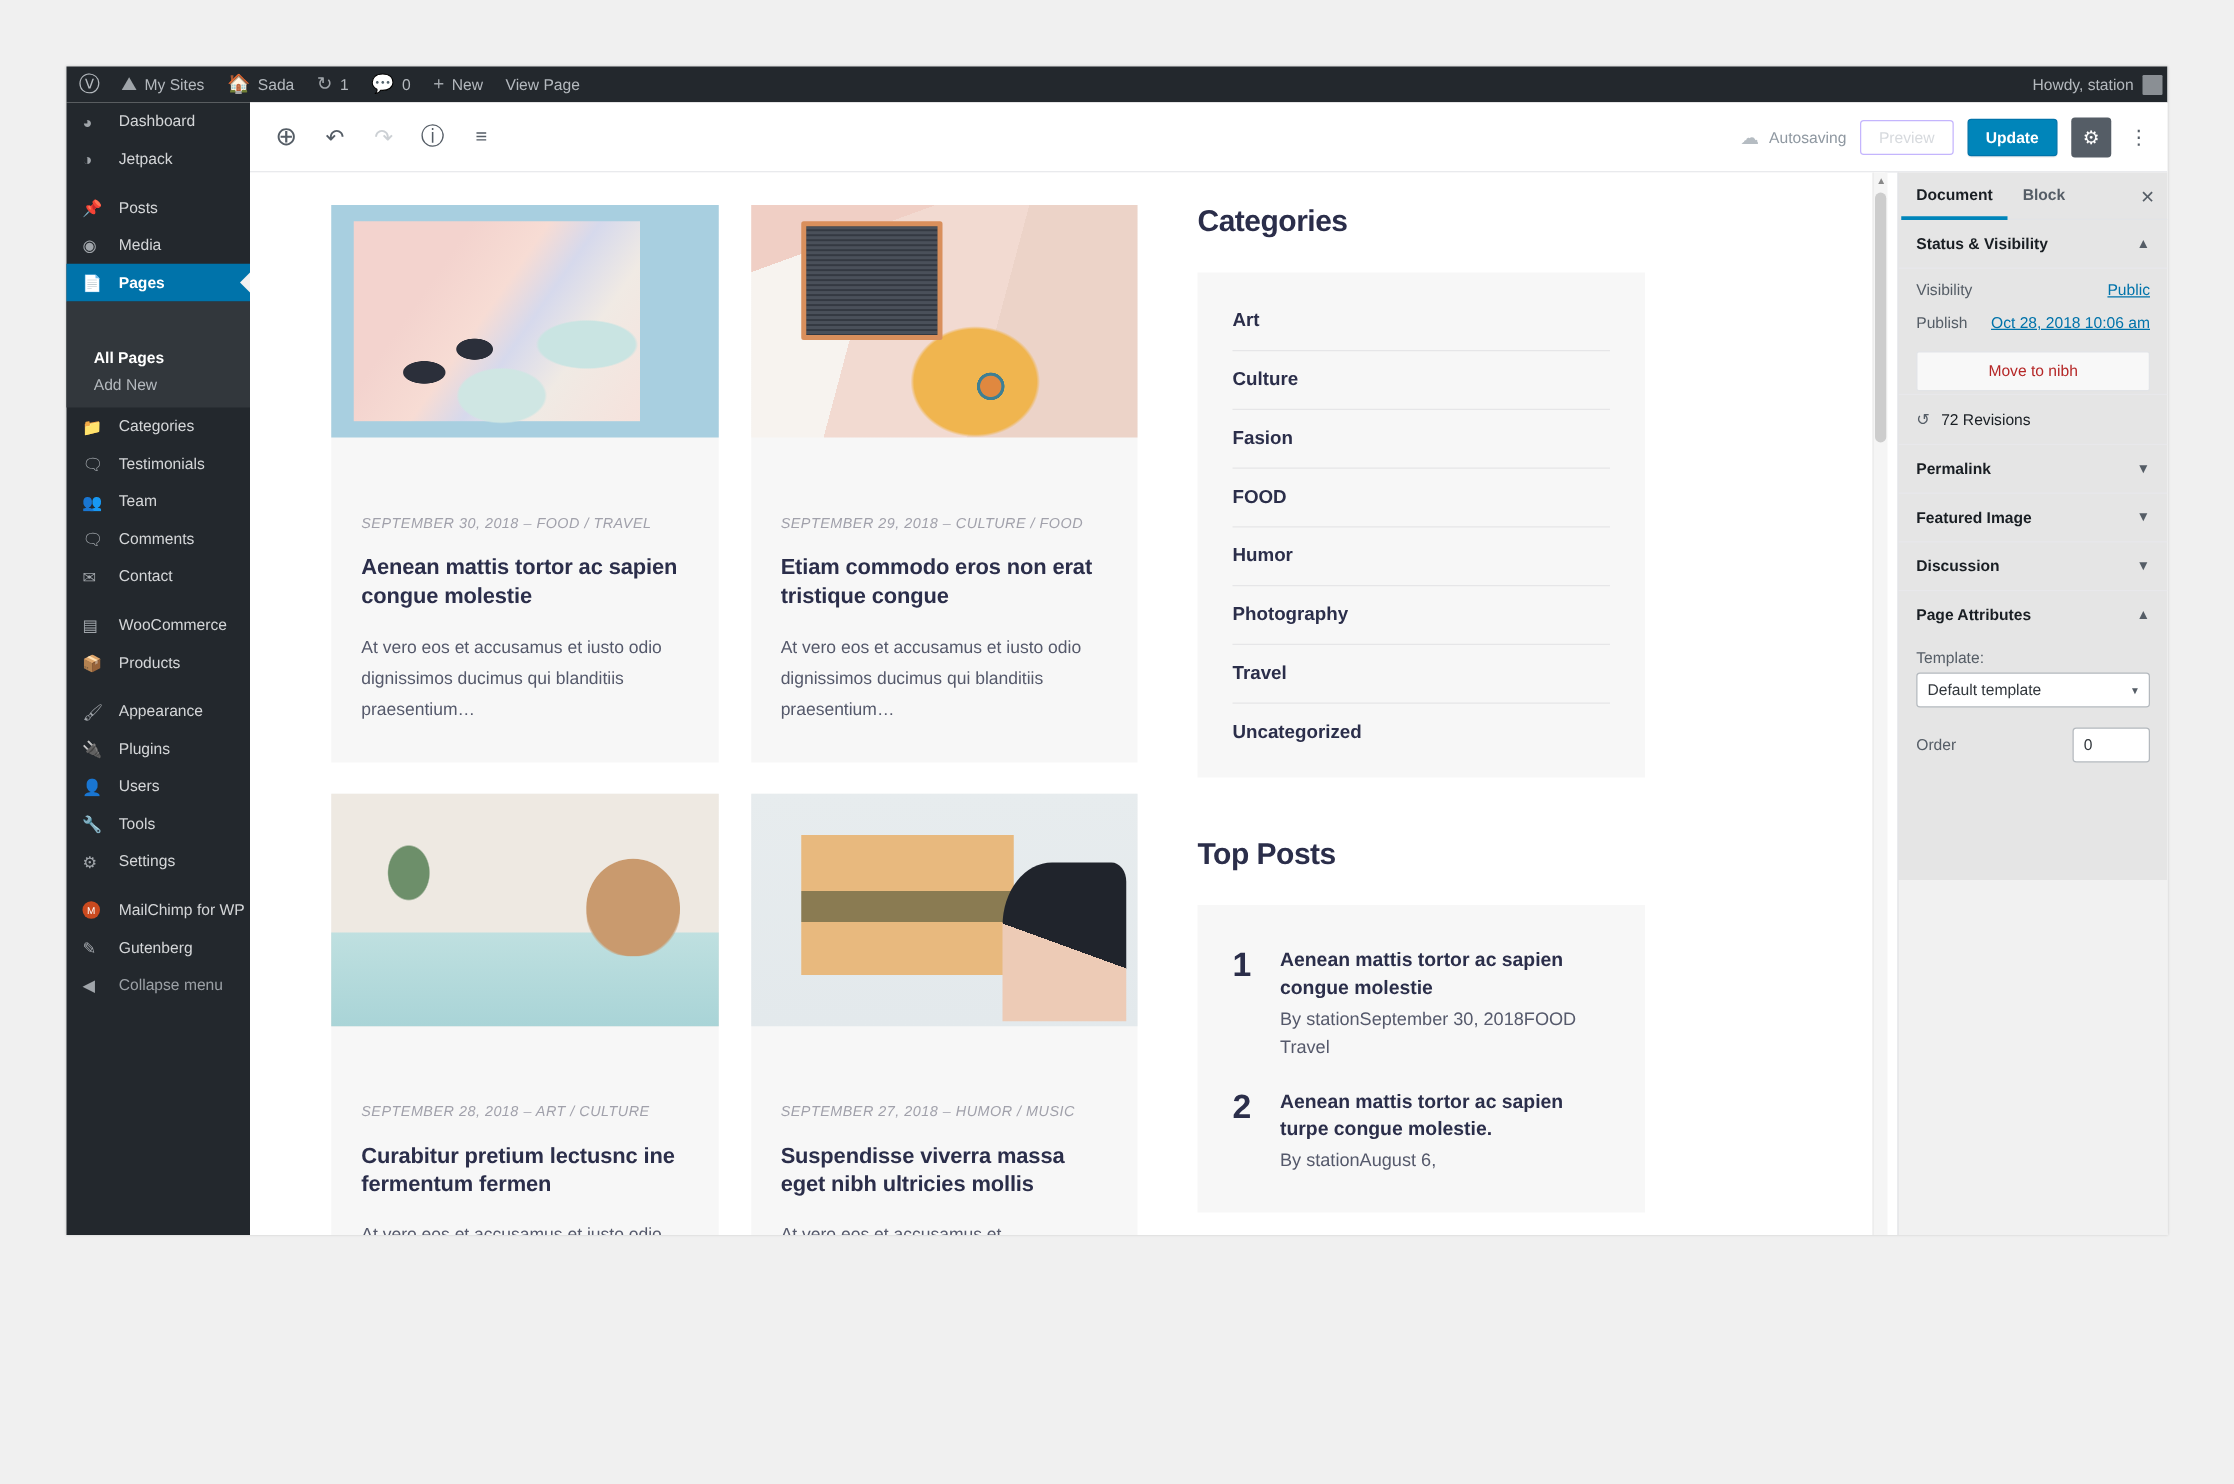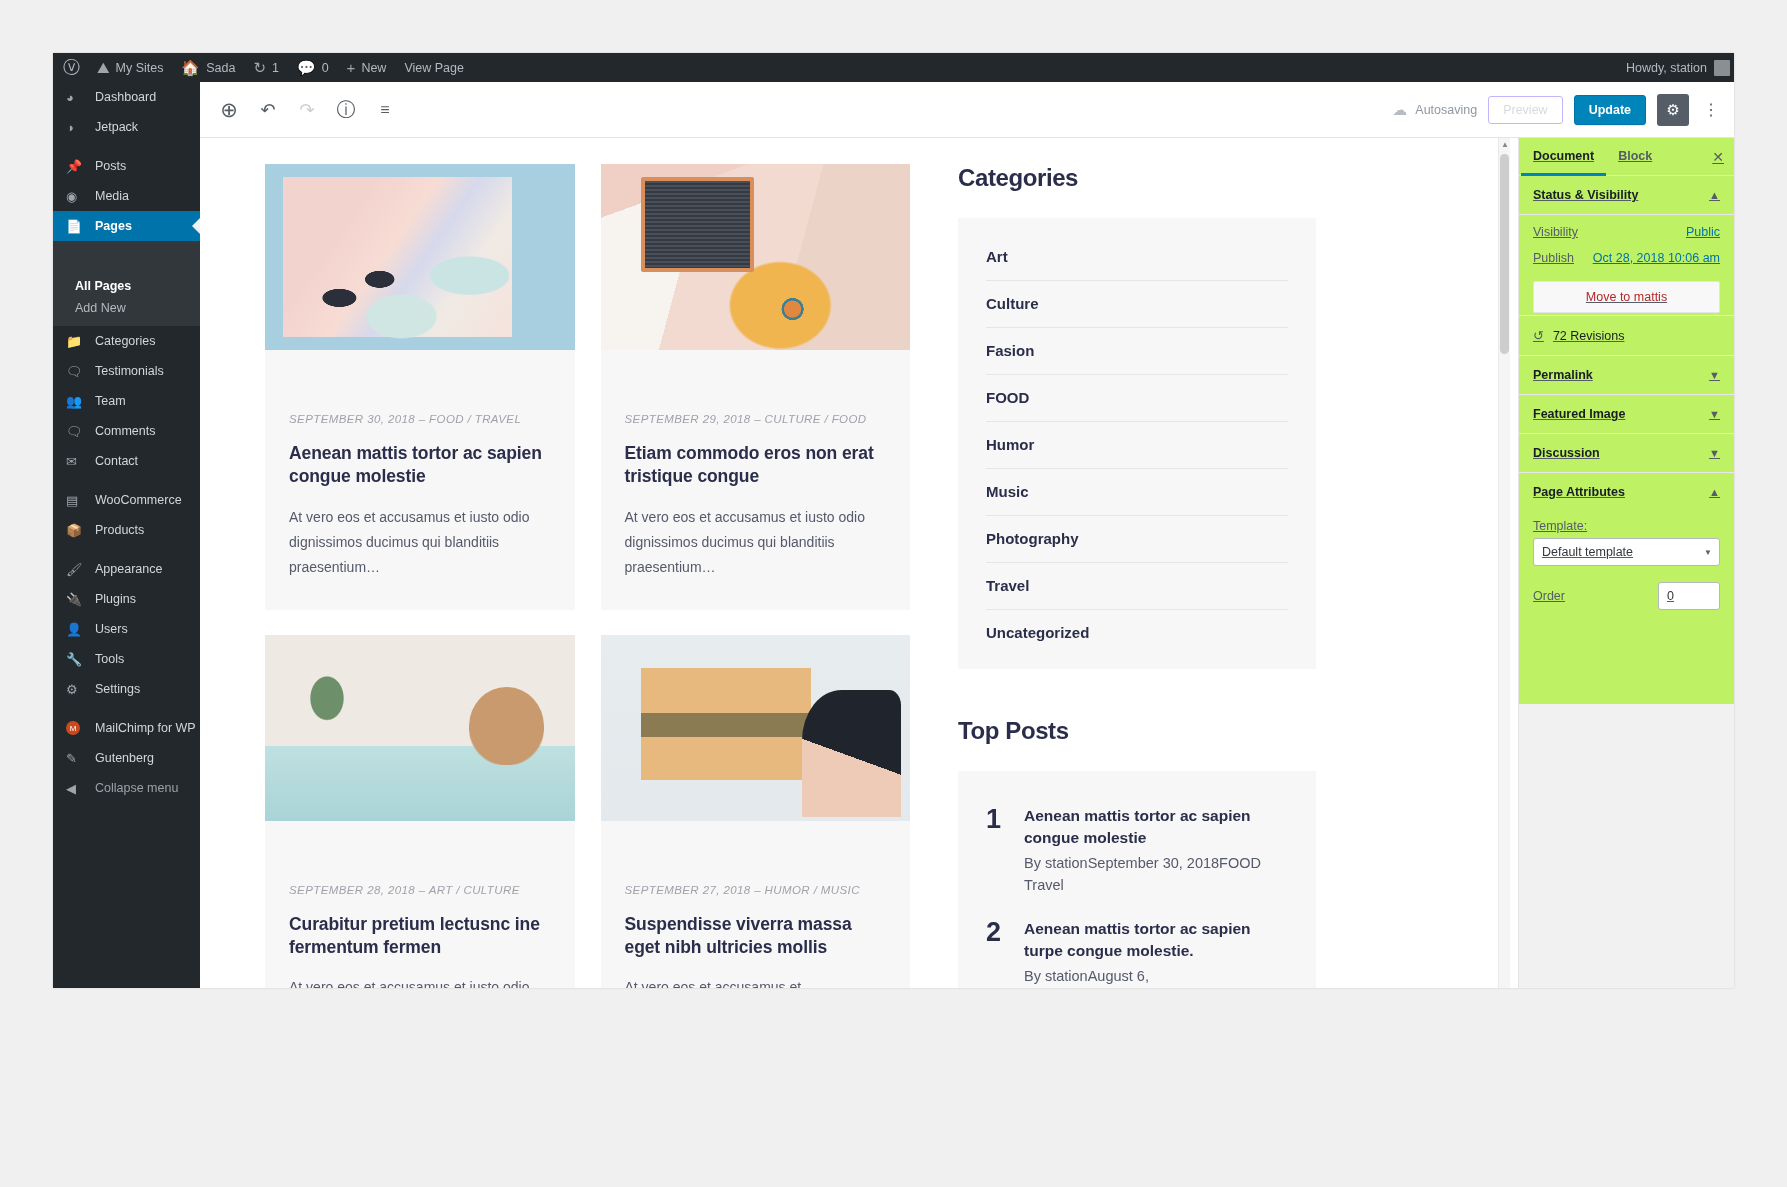--- a/index.html
+++ b/index.html
@@ -299,23 +299,23 @@
   .tp-title {
     font-size: 15.5px; font-weight:700; color:#2b2e4a;
     line-height:1.42; margin-bottom: 3px;
   }
   .tp-byline { font-size: 14.5px; color:#55596b; line-height:1.52; }
 
   
   .doc-panel {
     position:absolute; right:0; top:56px;
     width: 216px; bottom:0;
-    background:#bef264;
+    background:#e5e5e5;
     border-left: 1px solid #e2e4e7;
-    font-size: 12.5px; color:#555d66;text-decoration:underline;
+    font-size: 12.5px; color:#555d66;
   }
   .dp-tabs {
     display:flex; align-items:center;
     height: 38px; border-bottom: 1px solid #e2e4e7;
     padding: 0 2px;
   }
   .dp-tab {
     padding: 11px 12px 10px 12px; cursor:pointer;
     font-size: 12.5px; color:#555d66; font-weight:600;
     border-bottom: 3px solid transparent; height:38px;
@@ -628,21 +628,20 @@
 
         <div class="widgets-col">
           <div class="widget-title">Categories</div>
           <div class="widget-box">
             <ul class="cat-list">
               <li class="cat-item">Art</li>
               <li class="cat-item">Culture</li>
               <li class="cat-item">Fasion</li>
               <li class="cat-item">FOOD</li>
               <li class="cat-item">Humor</li>
-              <li class="cat-item">Music</li>
               <li class="cat-item">Photography</li>
               <li class="cat-item">Travel</li>
               <li class="cat-item">Uncategorized</li>
             </ul>
           </div>
 
           <div class="widget-gap"></div>
 
           <div class="widget-title">Top Posts</div>
           <div class="widget-box" style="padding:34px 28px 30px 28px;">
@@ -685,21 +684,21 @@
 
       <div class="dp-body">
         <div class="dp-field">
           <span class="dp-label">Visibility</span>
           <span class="dp-link">Public</span>
         </div>
         <div class="dp-field">
           <span class="dp-label">Publish</span>
           <span class="dp-link">Oct 28, 2018 10:06 am</span>
         </div>
-        <button class="trash-btn">Move to mattis</button>
+        <button class="trash-btn">Move to nibh</button>
       </div>
 
       <div class="dp-rev">
         <span class="rev-ico">↺</span>
         <span>72 Revisions</span>
       </div>
 
       <div class="dp-row">
         <span class="dp-section-title">Permalink</span>
         <span class="chev">▼</span>

